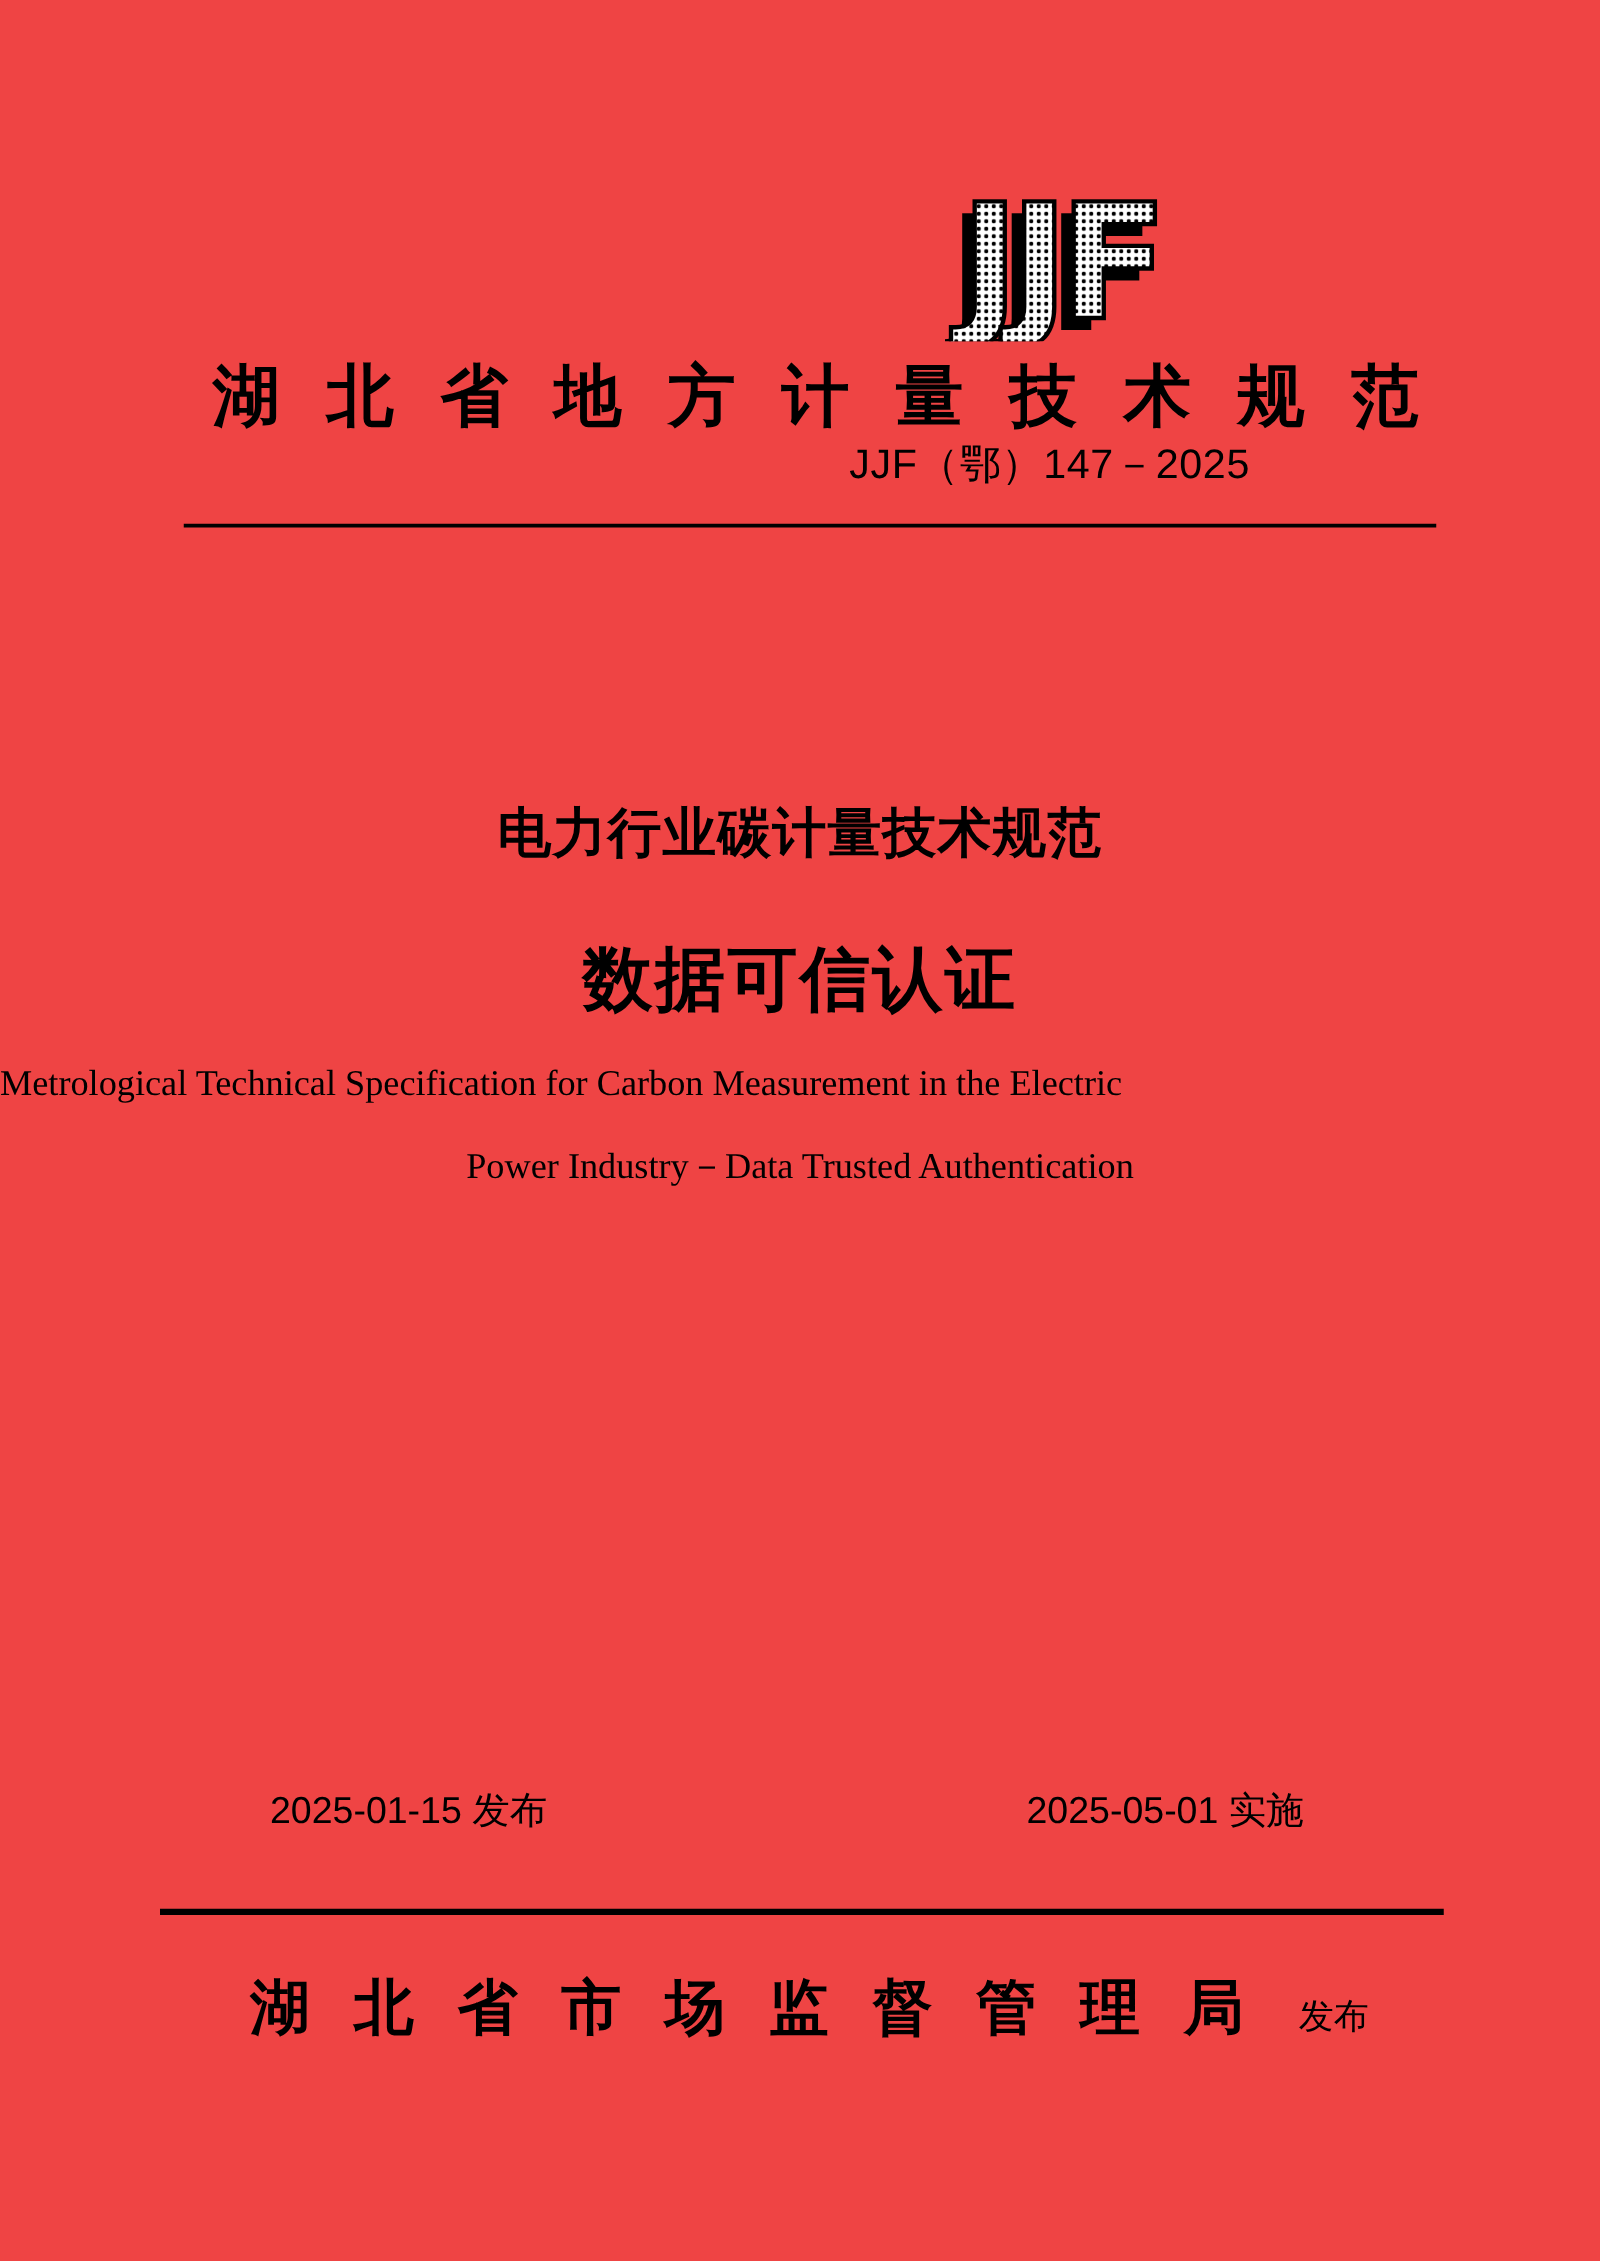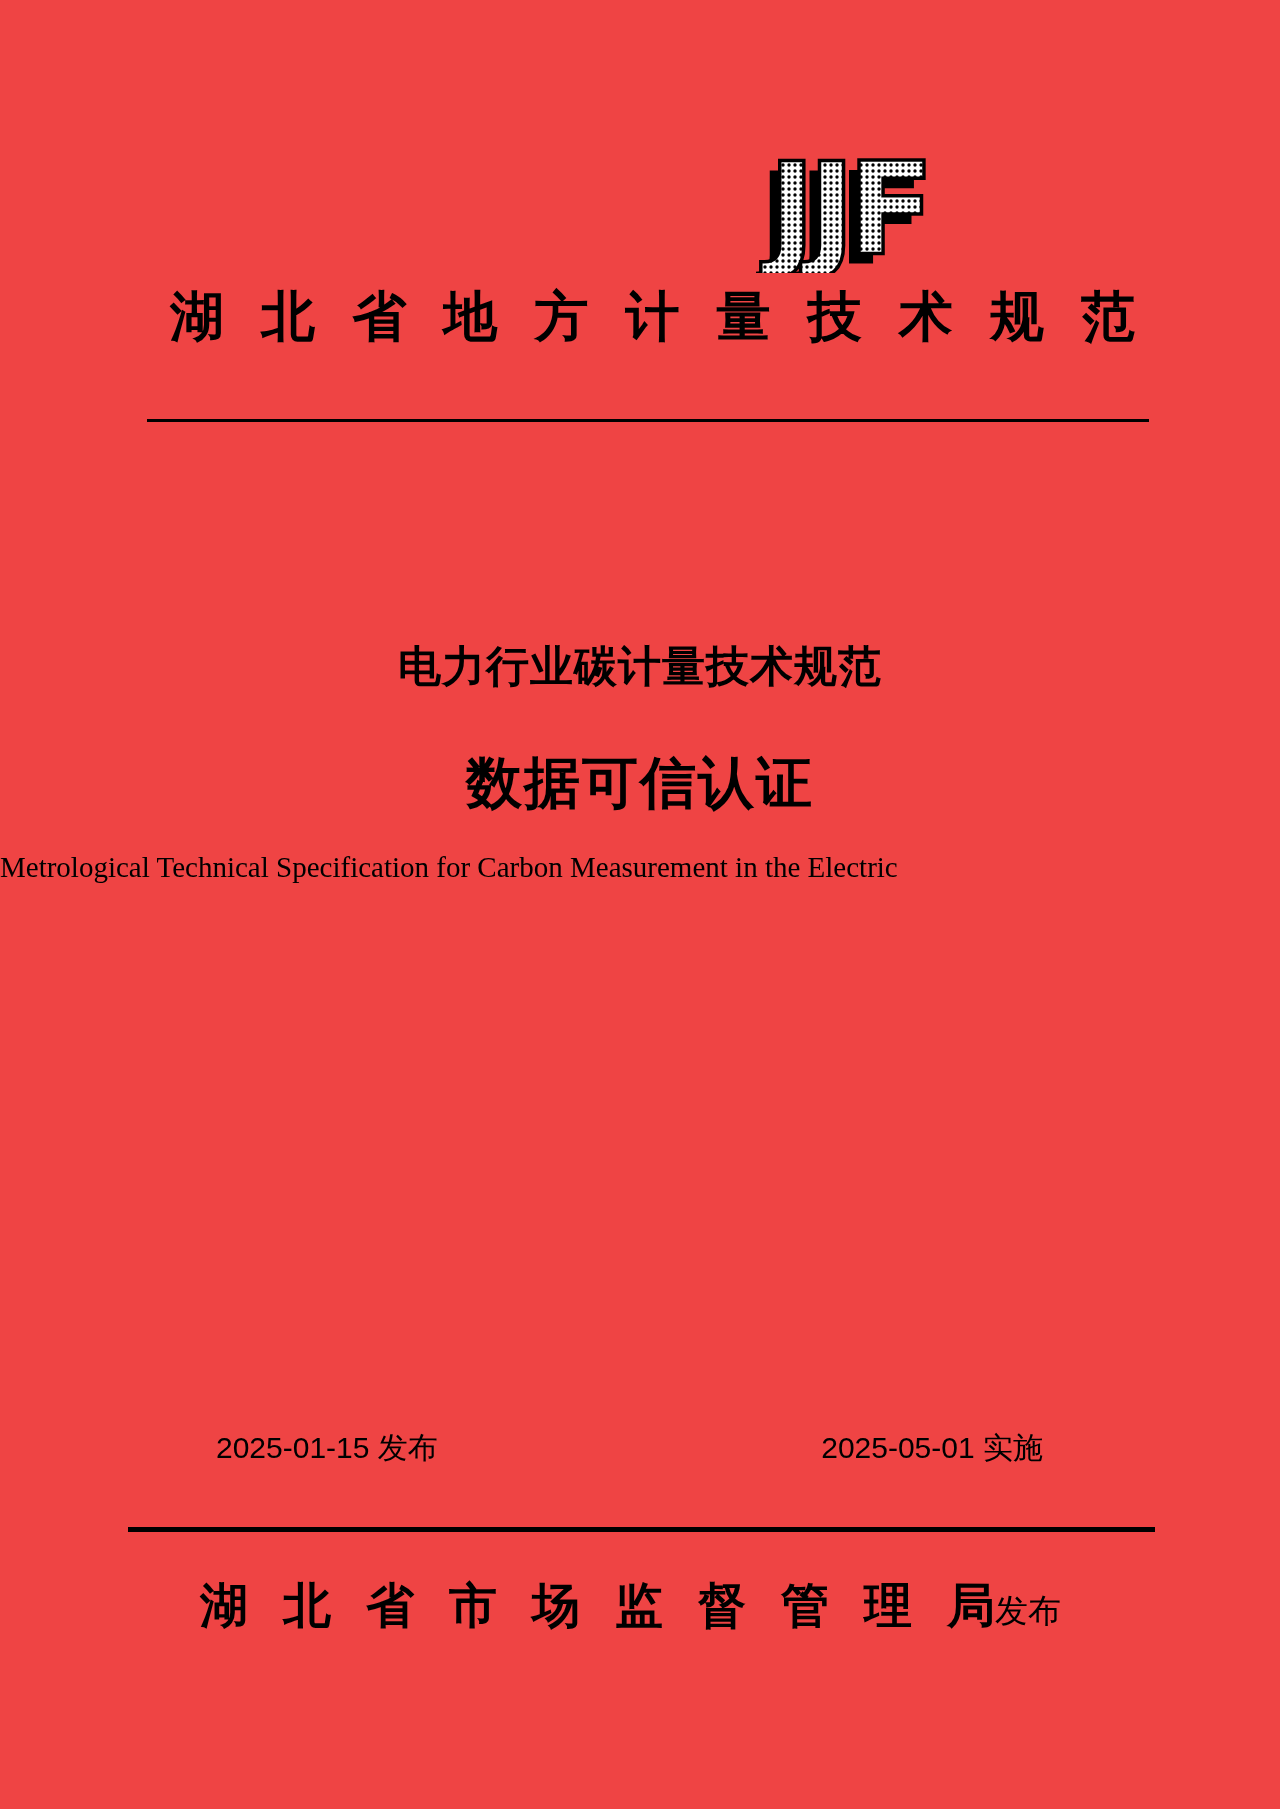--- a/index.html
+++ b/index.html
@@ -123,22 +123,23 @@
     width: 795px;
     font-family: "Liberation Serif", serif;
     font-weight: bold;
     font-size: 48px;
     text-align: justify;
     text-align-last: justify;
     white-space: normal;
     margin-top: 36px;
   }
   .publish-label {
+    margin-left: 44px;
     font-family: "Liberation Sans", sans-serif;
-    font-size: 33px;
+    font-size: 28px;
     font-weight: normal;
   }
 </style>
 </head>
 <body>
 
 <div class="page">
 
   <div class="abs logo">
     <svg width="290" height="135" viewBox="0 0 290 135" xmlns="http://www.w3.org/2000/svg">
@@ -150,27 +151,29 @@
       </defs>
       <g font-family="'DejaVu Sans', sans-serif" font-weight="bold" font-size="128" letter-spacing="-8">
         <text x="2" y="126" fill="#000000">JJF</text>
         <text x="12" y="116" fill="url(#halftone)" stroke="#000000" stroke-width="3.5">JJF</text>
       </g>
     </svg>
   </div>
 
   <div class="abs series-title">湖 北 省 地 方 计 量 技 术 规 范</div>
 
+  <div class="abs doc-number">JJF（鄂）147－2025</div>
 
   <div class="abs rule-thin"></div>
 
   <div class="abs title-zh-1">电力行业碳计量技术规范</div>
   <div class="abs title-zh-2">数据可信认证</div>
 
   <div class="abs title-en-1">Metrological Technical Specification for Carbon Measurement in the Electric</div>
+  <div class="abs title-en-2">Power Industry－Data Trusted Authentication</div>
 
   <div class="abs dates-row">
     <span>2025-01-15 发布</span>
     <span>2025-05-01 实施</span>
   </div>
 
   <div class="abs rule-thick"></div>
 
   <div class="abs publisher-row">
     <span class="publisher-name">湖 北 省 市 场 监 督 管 理 局</span>

